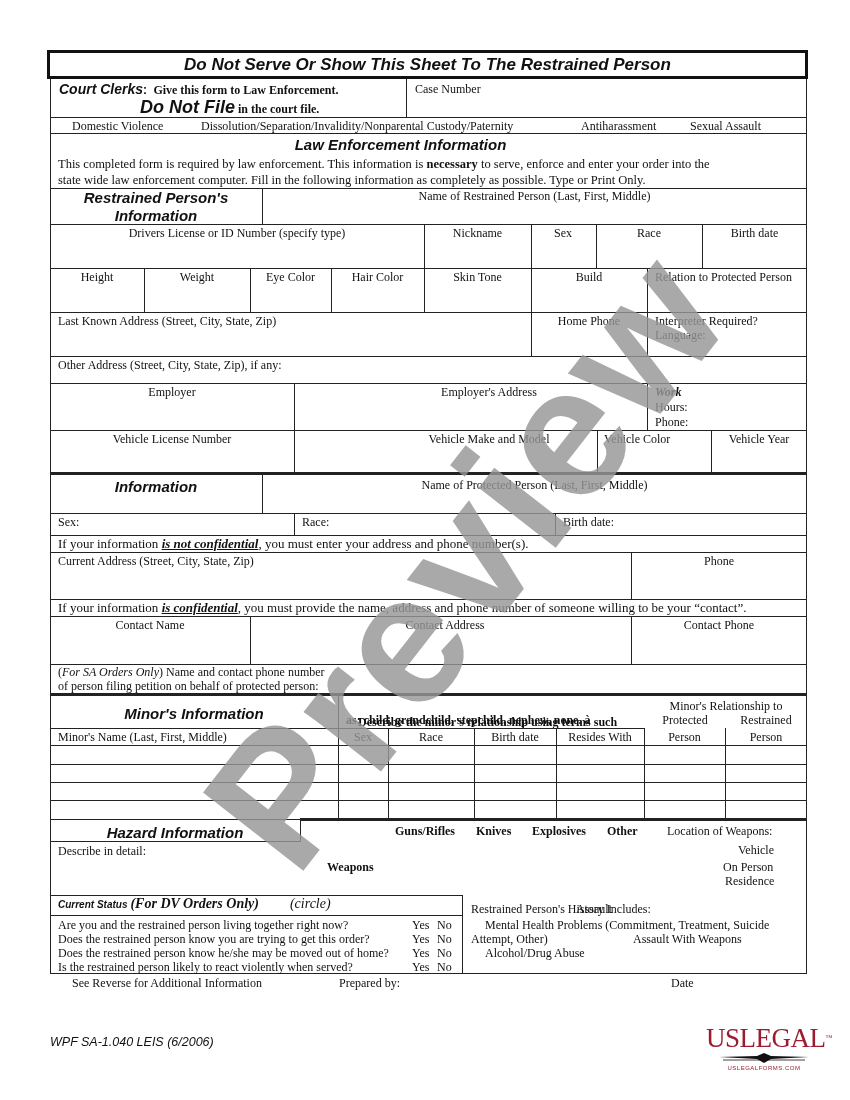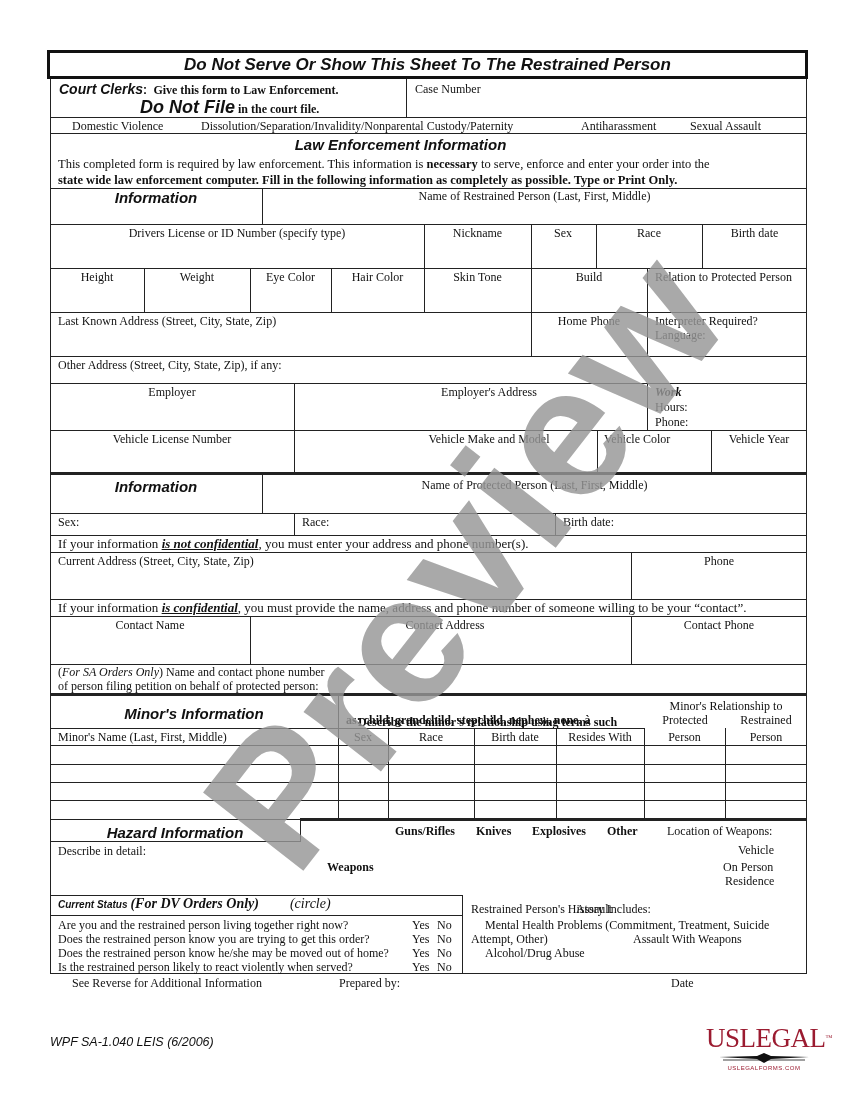--- a/index.html
+++ b/index.html
@@ -52,25 +52,26 @@
 <div class="lbl" style="left:72px;top:119px;">Domestic Violence</div>
 <div class="lbl" style="left:201px;top:119px;">Dissolution/Separation/Invalidity/Nonparental Custody/Paternity</div>
 <div class="lbl" style="left:581px;top:119px;">Antiharassment</div>
 <div class="lbl" style="left:690px;top:119px;">Sexual Assault</div>
 <div class="hline" style="left:50px;top:133px;width:757px;"></div>
 
 <div class="sec-title" style="left:50px;top:136px;width:701px;">Law Enforcement Information</div>
 <div class="lbl" style="left:58px;top:157px;font-size:12.5px;">
   <span>This completed form is required by law enforcement.  This information is </span><span class="b">necessary</span><span> to serve, enforce and enter your order into the</span>
 </div>
-<div class="lbl" style="left:58px;top:173px;font-size:12.5px;font-weight:bold;">state wide law enforcement computer.  Fill in the following information as completely as possible.  Type or Print Only.</div>
+<div class="lbl" style="left:58px;top:173px;font-size:12.5px;">state wide law enforcement computer.  Fill in the following information as completely as possible.  Type or Print Only.</div>
 <div class="hline" style="left:50px;top:188px;width:757px;"></div>
 
 <div class="vline" style="left:262px;top:188px;height:36px;"></div>
 <div class="sec-title" style="left:50px;top:189px;width:212px;line-height:18px;">
+  <div>Restrained Person's</div>
   <div>Information</div>
 </div>
 <div class="lbl c" style="left:262px;top:189px;width:545px;">Name of Restrained Person (Last, First, Middle)</div>
 <input class="field" style="left: 266px; top: 204px; width: 538px; height: 18px;">
 <div class="hline" style="left:50px;top:224px;width:757px;"></div>
 
 <div class="vline" style="left:424px;top:224px;height:44px;"></div>
 <div class="vline" style="left:531px;top:224px;height:44px;"></div>
 <div class="vline" style="left:596px;top:224px;height:44px;"></div>
 <div class="vline" style="left:702px;top:224px;height:44px;"></div>

